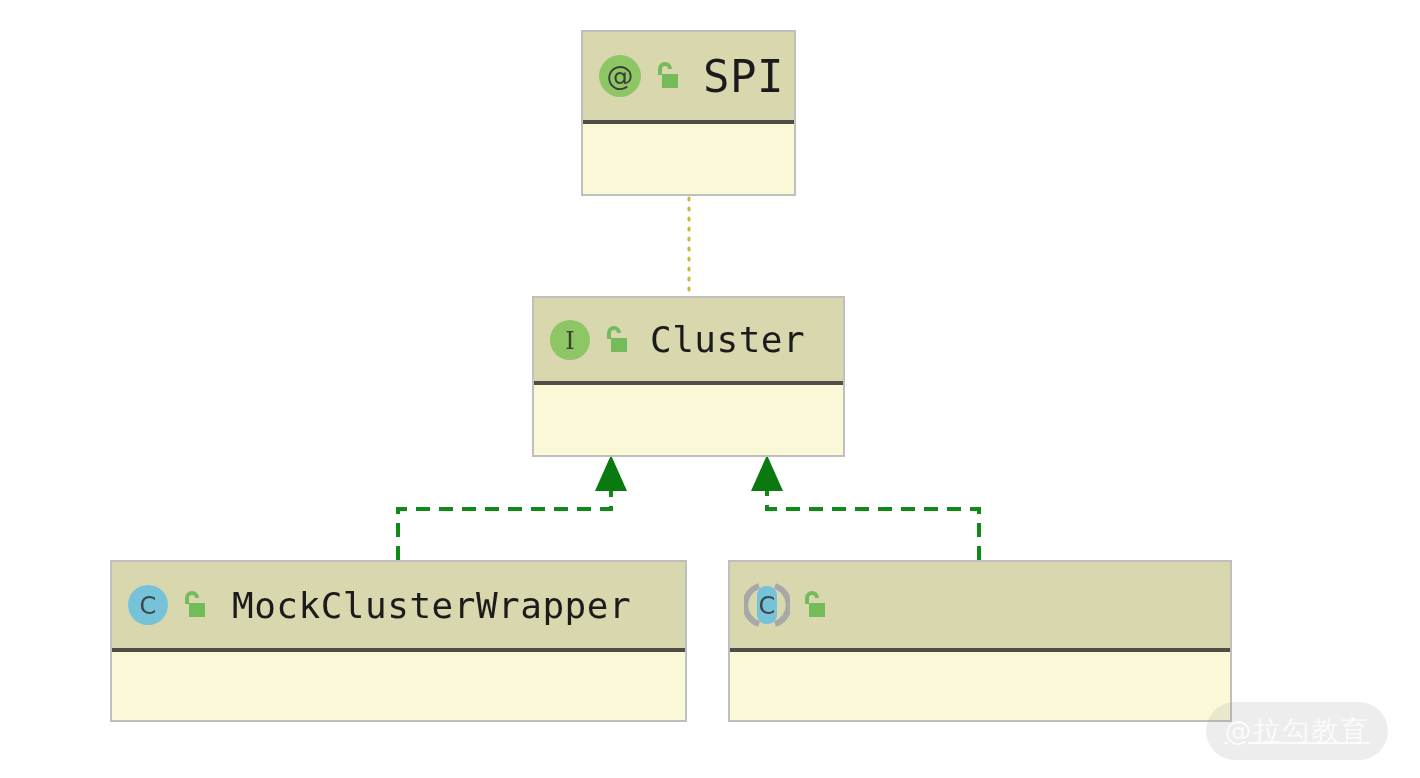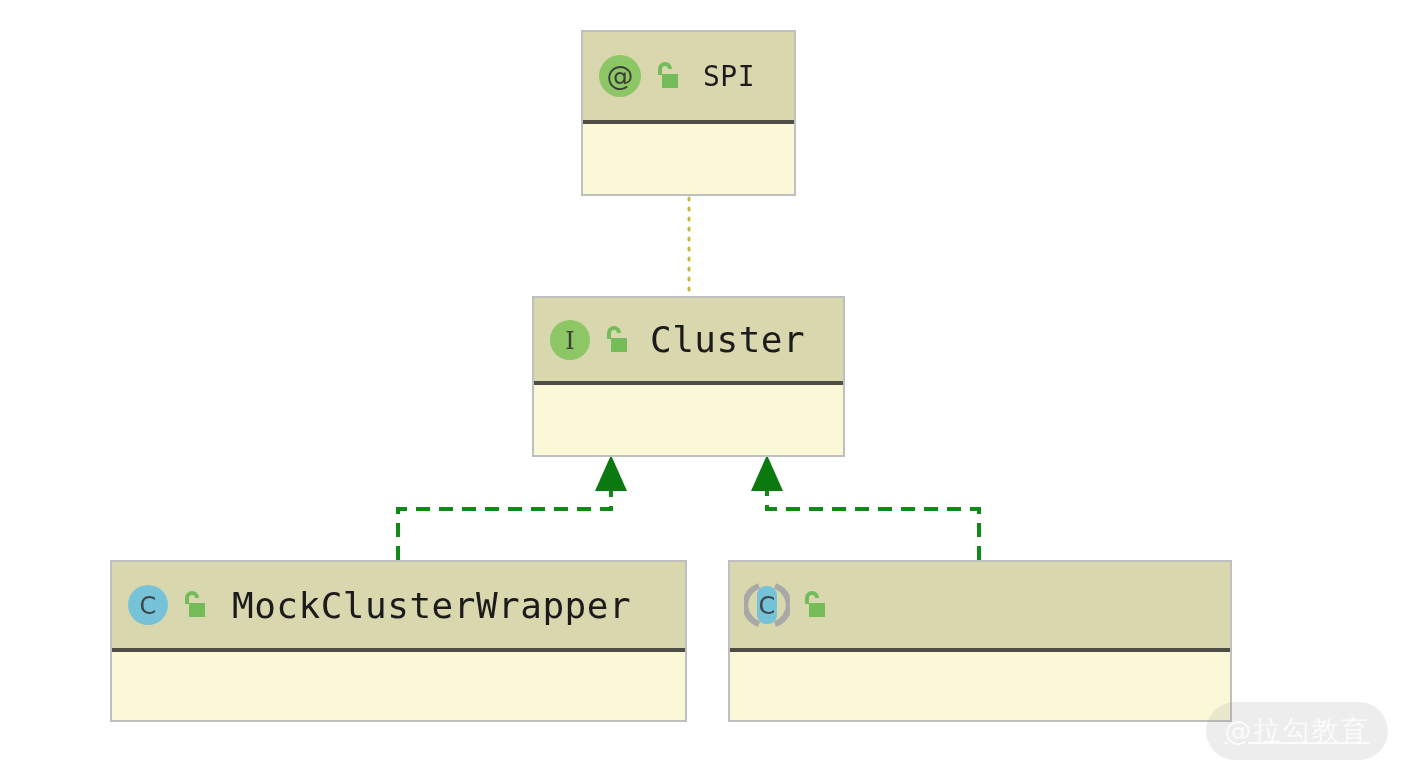--- a/index.html
+++ b/index.html
@@ -113,21 +113,21 @@
           <circle cx="23" cy="23" r="21" fill="#8cc665"></circle>
           <text x="23" y="32" text-anchor="middle" font-family="DejaVu Sans, sans-serif" font-size="27" fill="#3d3d38">@</text>
         </svg>
       </span>
       <span class="lock-wrap" style="margin-left:8px;">
         <svg width="30" height="32" viewBox="0 0 30 32">
           <path d="M 9 15 L 9 9 A 5 5 0 0 1 19 9" fill="none" stroke="#74bb5a" stroke-width="4"></path>
           <rect x="11" y="14" width="16" height="14" fill="#74bb5a"></rect>
         </svg>
       </span>
-      <span class="uml-title" style="font-size:28px; margin-left:22px;">SPI</span>
+      <span class="uml-title" style="font-size:44px; margin-left:22px;">SPI</span>
     </div>
     <div class="uml-body"></div>
   </div>
 
   <div class="uml-node" style="left:532px; top:296px; width:313px; height:161px;">
     <div class="uml-header" style="height:87px;">
       <span class="icon-wrap">
         <svg width="44" height="44" viewBox="0 0 44 44">
           <circle cx="22" cy="22" r="20" fill="#8cc665"></circle>
           <text x="22" y="31" text-anchor="middle" font-family="DejaVu Serif, serif" font-size="24" fill="#3d3d38">I</text>

